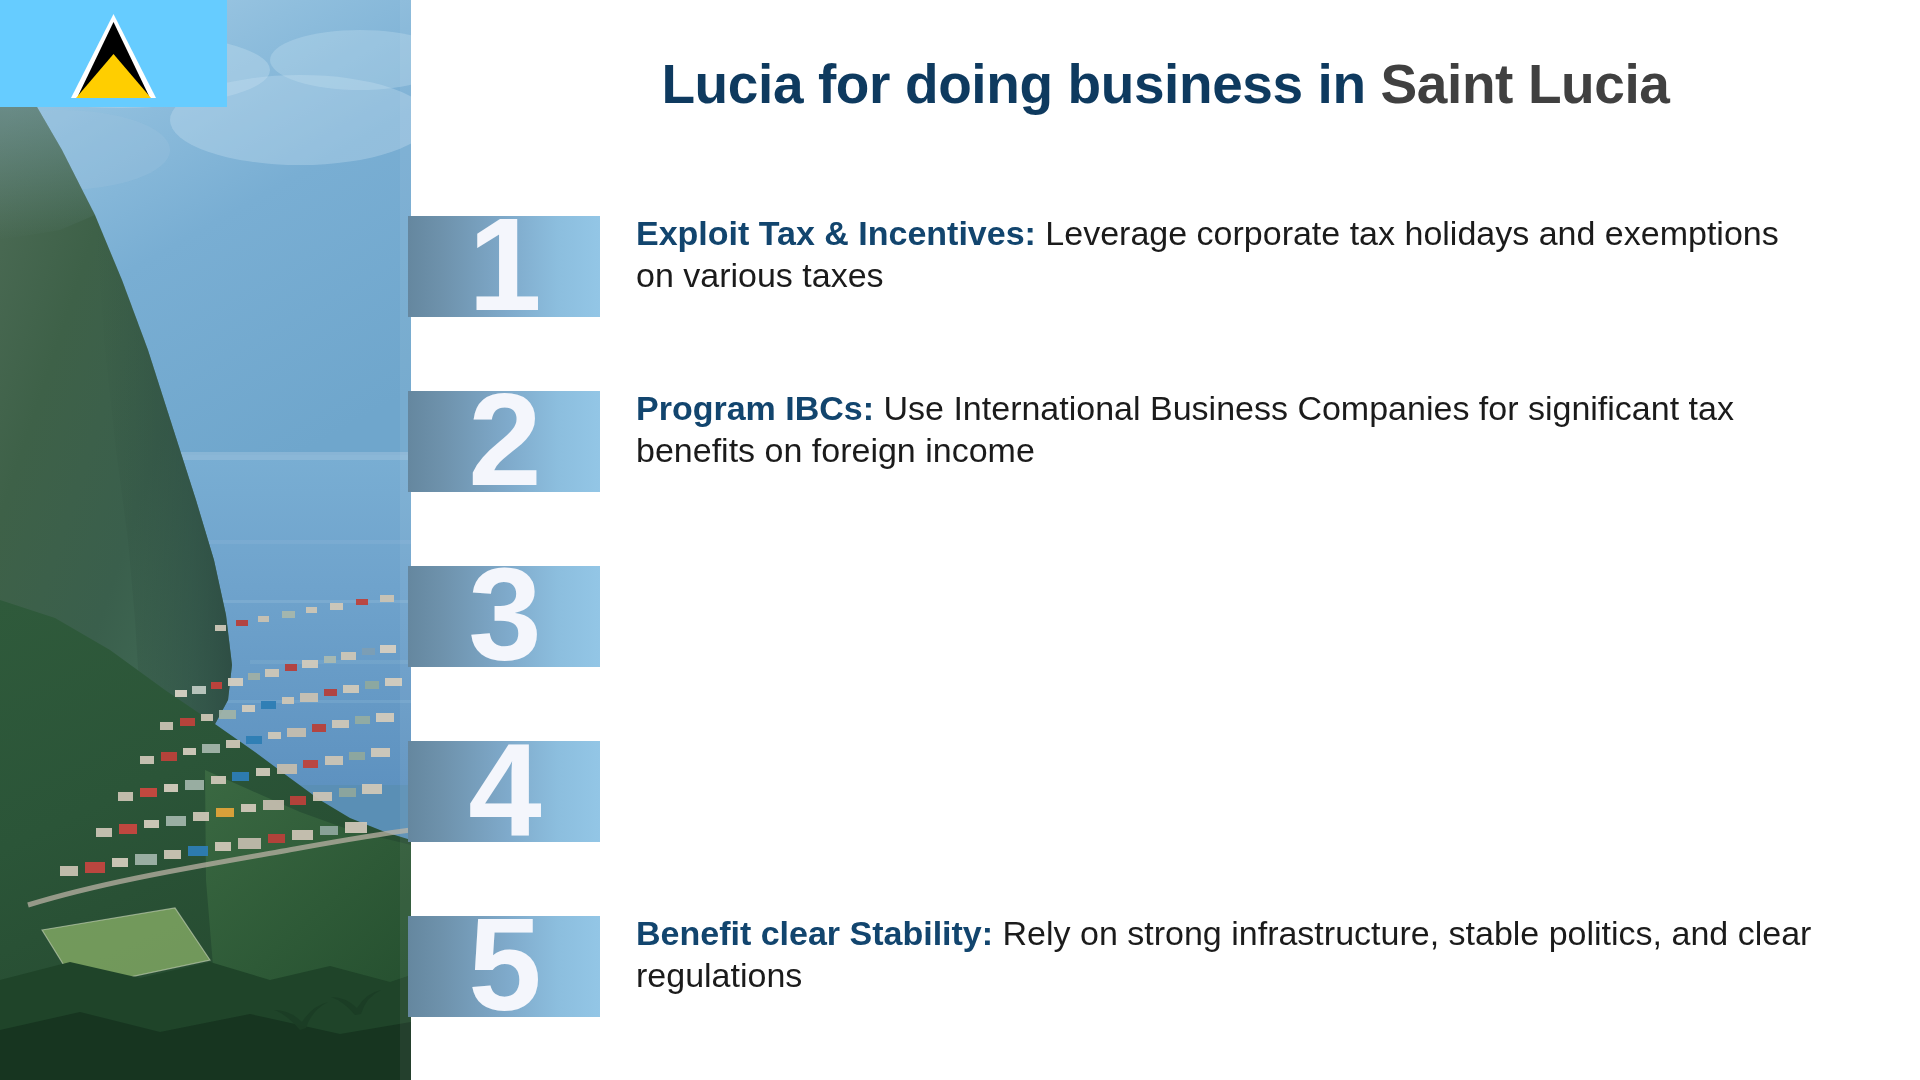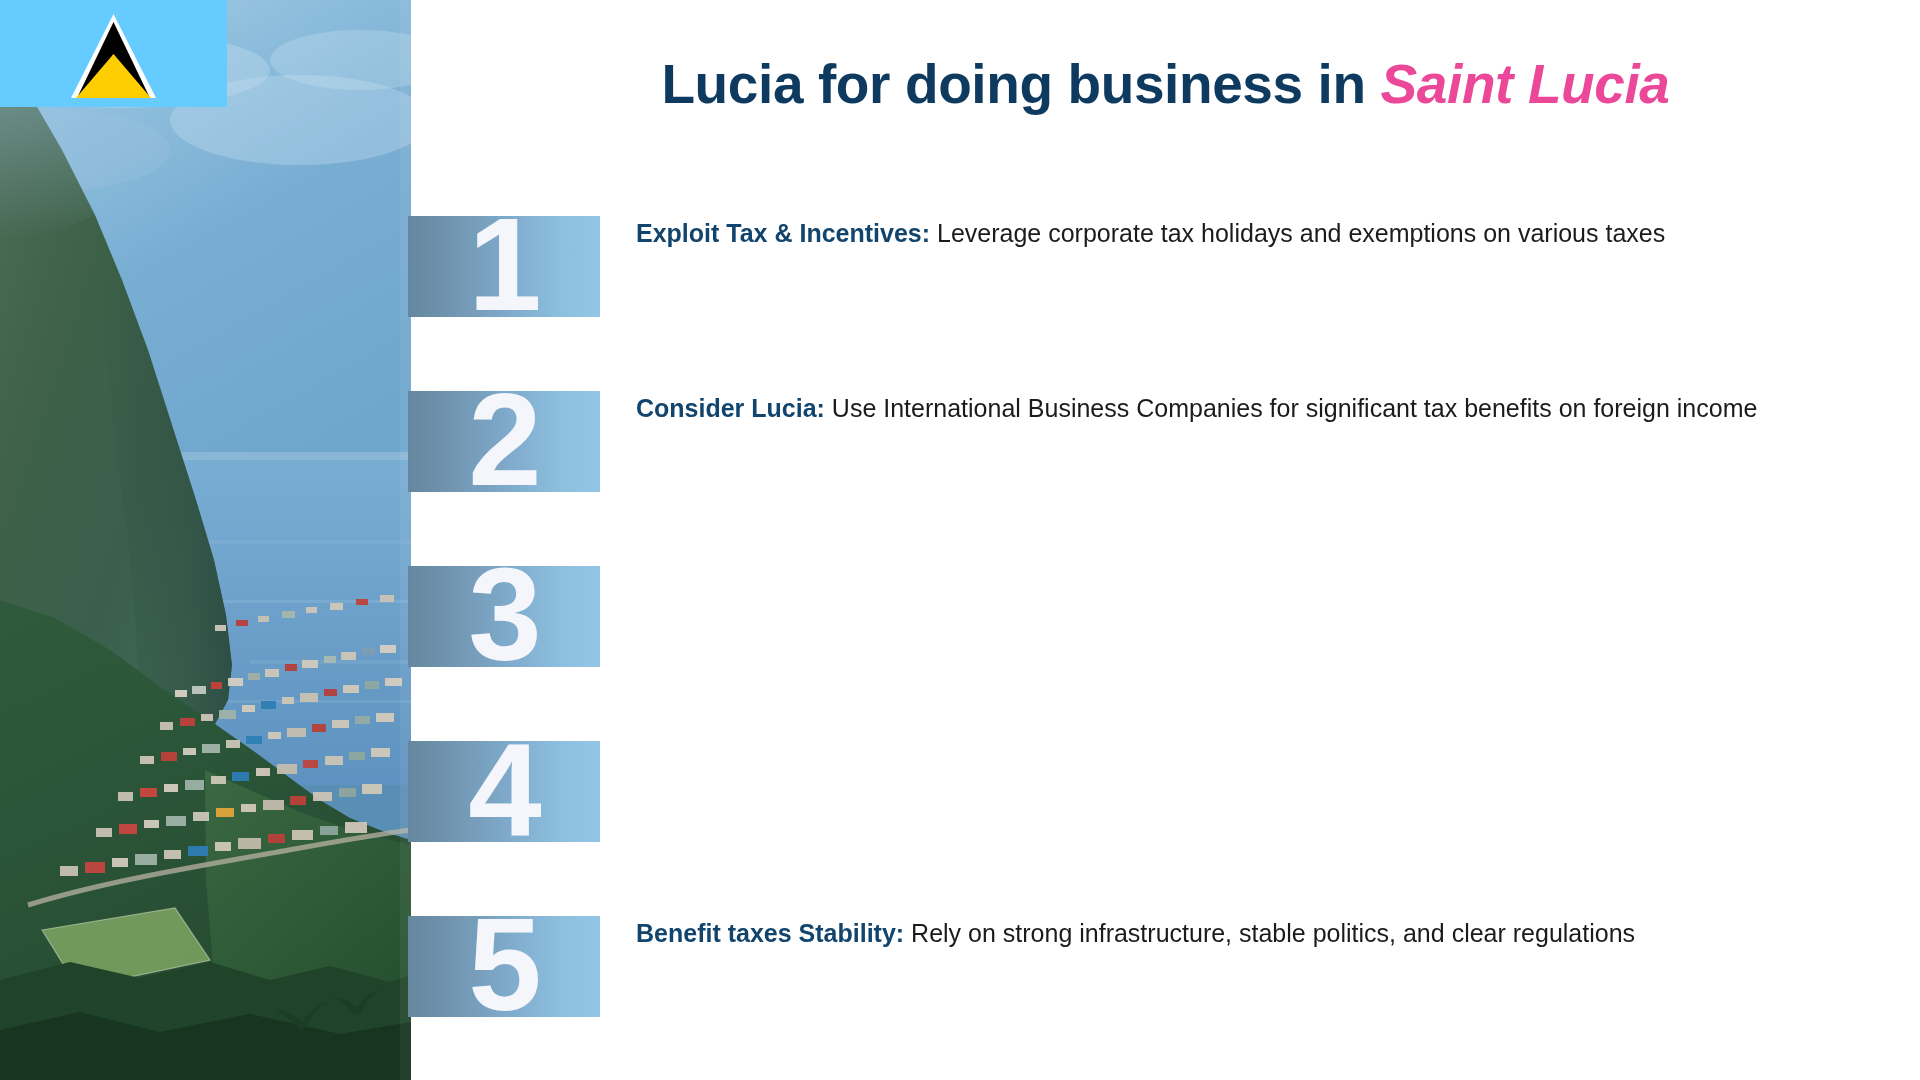--- a/index.html
+++ b/index.html
@@ -50,21 +50,21 @@
     position:absolute;
     left:0; top:52px;
     width:1509px;
     text-align:center;
     font-size:55px;
     font-weight:bold;
     letter-spacing:-0.4px;
     color:#0E3A5F;
     white-space:nowrap;
   }
-  .title .accent { color:#ec4899;font-style:italic; }
+  .title .accent { color:#404040; }
 
   
   .tips {
     position:absolute;
     left:0; top:206px;
     width:1509px;
   }
   .tip-row {
     position:relative;
     height:175px;
@@ -85,21 +85,21 @@
     font-weight:bold;
     color:#F4F6FC;
     font-family:"Liberation Sans", sans-serif;
     letter-spacing:-2px;
     pointer-events:none;
   }
   .tip-text {
     position:absolute;
     left:225px; top:6px;
     width:1180px;
-    font-size:25px;
+    font-size:34px;
     line-height:42px;
     color:#1b1b1b;
     font-family:"Liberation Sans", sans-serif;
   }
   .tip-text .lead {
     font-weight:bold;
     color:#12456E;
   }
 </style>
 </head>
@@ -305,34 +305,34 @@
 
       <div class="tip-row">
         <div class="badge"></div>
         <div class="badge-num">1</div>
         <div class="tip-text"><span class="lead">Exploit Tax &amp; Incentives:</span><span> Leverage corporate tax holidays and exemptions on various taxes</span></div>
       </div>
 
       <div class="tip-row">
         <div class="badge"></div>
         <div class="badge-num">2</div>
-        <div class="tip-text"><span class="lead">Consider Lucia:</span><span> Use International Business Companies for significant tax benefits on foreign income</span></div>
+        <div class="tip-text"><span class="lead">Program IBCs:</span><span> Use International Business Companies for significant tax benefits on foreign income</span></div>
       </div>
 
       <div class="tip-row">
         <div class="badge"></div>
         <div class="badge-num">3</div>
       </div>
 
       <div class="tip-row">
         <div class="badge"></div>
         <div class="badge-num">4</div>
       </div>
 
       <div class="tip-row">
         <div class="badge"></div>
         <div class="badge-num">5</div>
-        <div class="tip-text"><span class="lead">Benefit taxes Stability:</span><span> Rely on strong infrastructure, stable politics, and clear regulations</span></div>
+        <div class="tip-text"><span class="lead">Benefit clear Stability:</span><span> Rely on strong infrastructure, stable politics, and clear regulations</span></div>
       </div>
 
     </div>
   </div>
 </div>
 
 </body></html>

